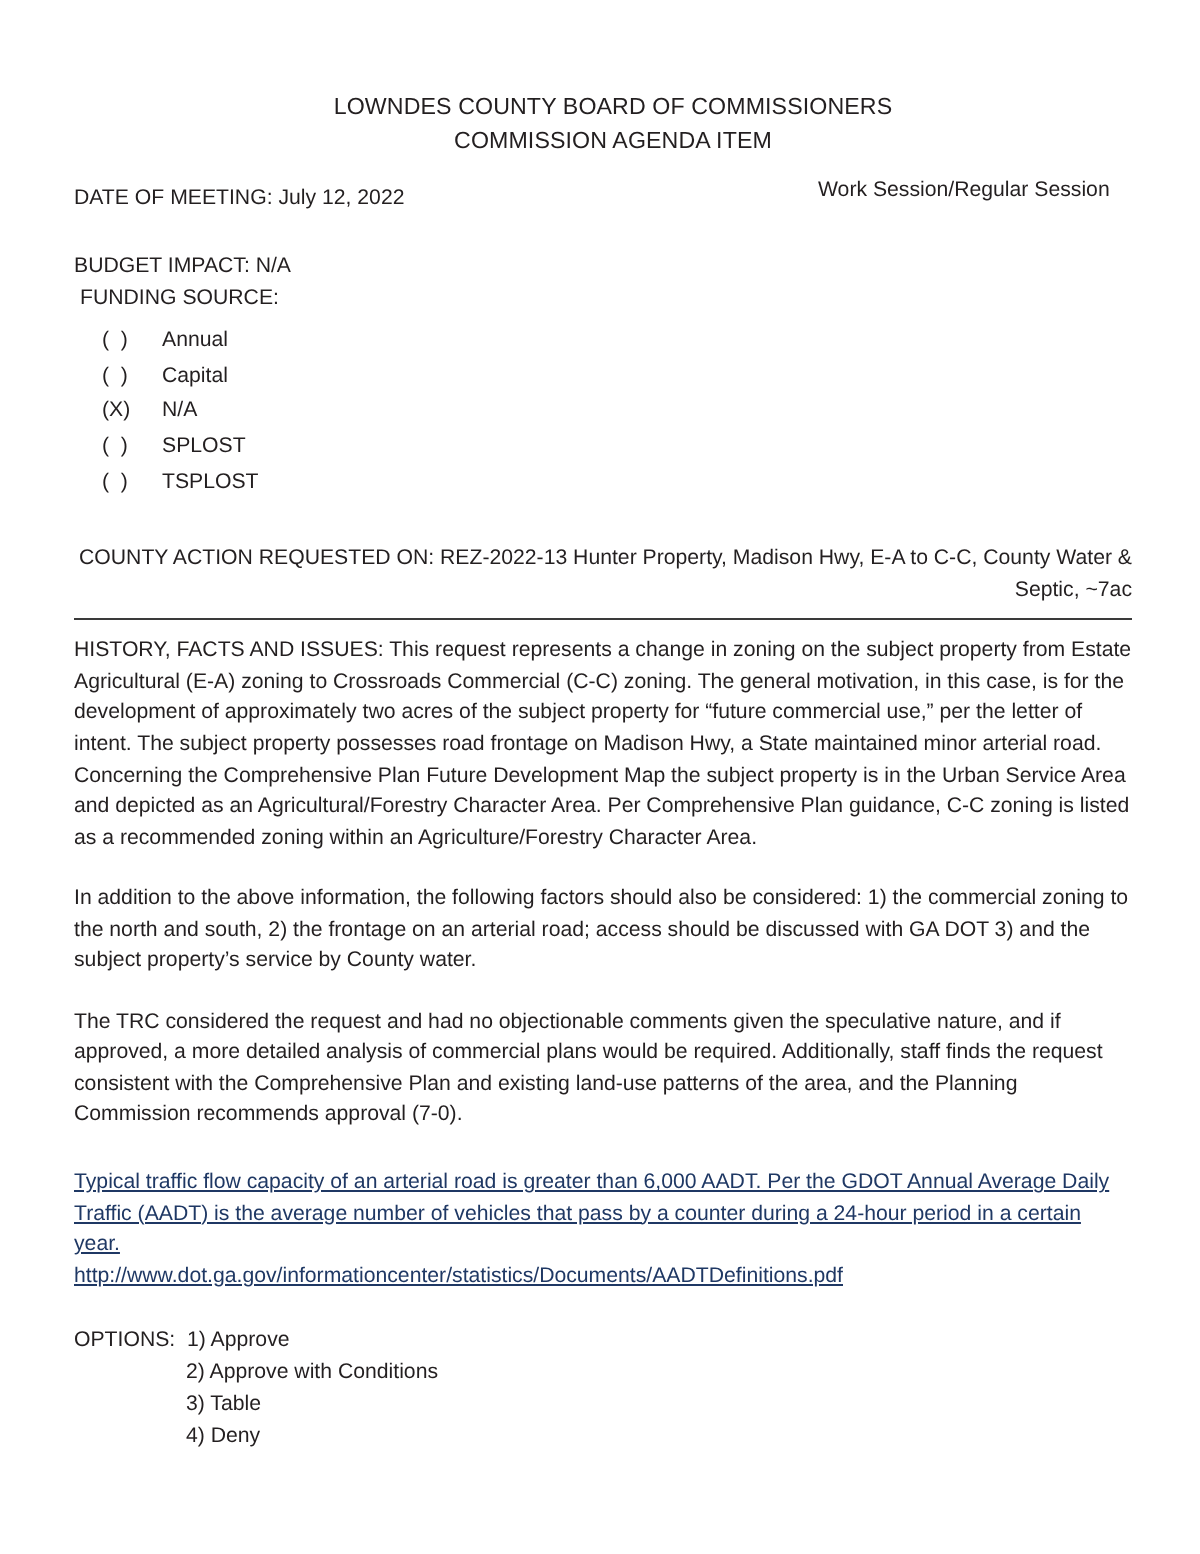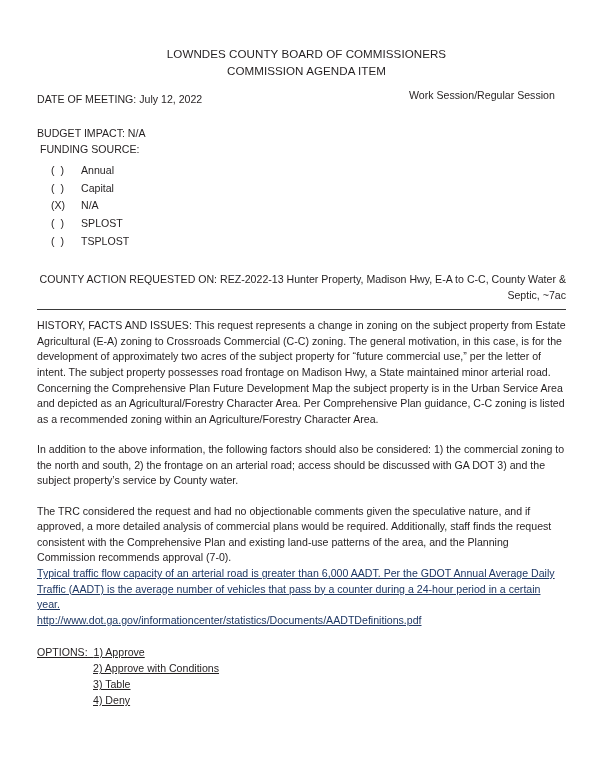--- a/index.html
+++ b/index.html
@@ -103,37 +103,38 @@
     margin-top: 8px;
     text-align: left;
   }
   .para.gap { margin-top: 15px; }
 
   .highlight-para {
     color: #1f3864;
     text-decoration: underline;
     font-size: 10.6px;
     line-height: 15.55px;
+    margin-top: 18px;
   }
   .link-line {
     margin-top: 0px;
     font-size: 10.6px;
     line-height: 15.55px;
   }
   .link-line a {
     color: #1f3864;
     text-decoration: underline;
   }
 
   .options-block {
     margin-top: 17px;
     font-size: 10.6px;
     line-height: 15.9px;
   }
-  .opt-row { display: flex; text-decoration: underline; }
+  .opt-row { display: flex; }
   .opt-label { white-space: pre; }
   .opt-indent { display: inline-block; width: 56px; }
 </style>
 </head>
 <body>
 
 <div class="page">
 
   <div class="header">
     <div>LOWNDES COUNTY BOARD OF COMMISSIONERS</div>

